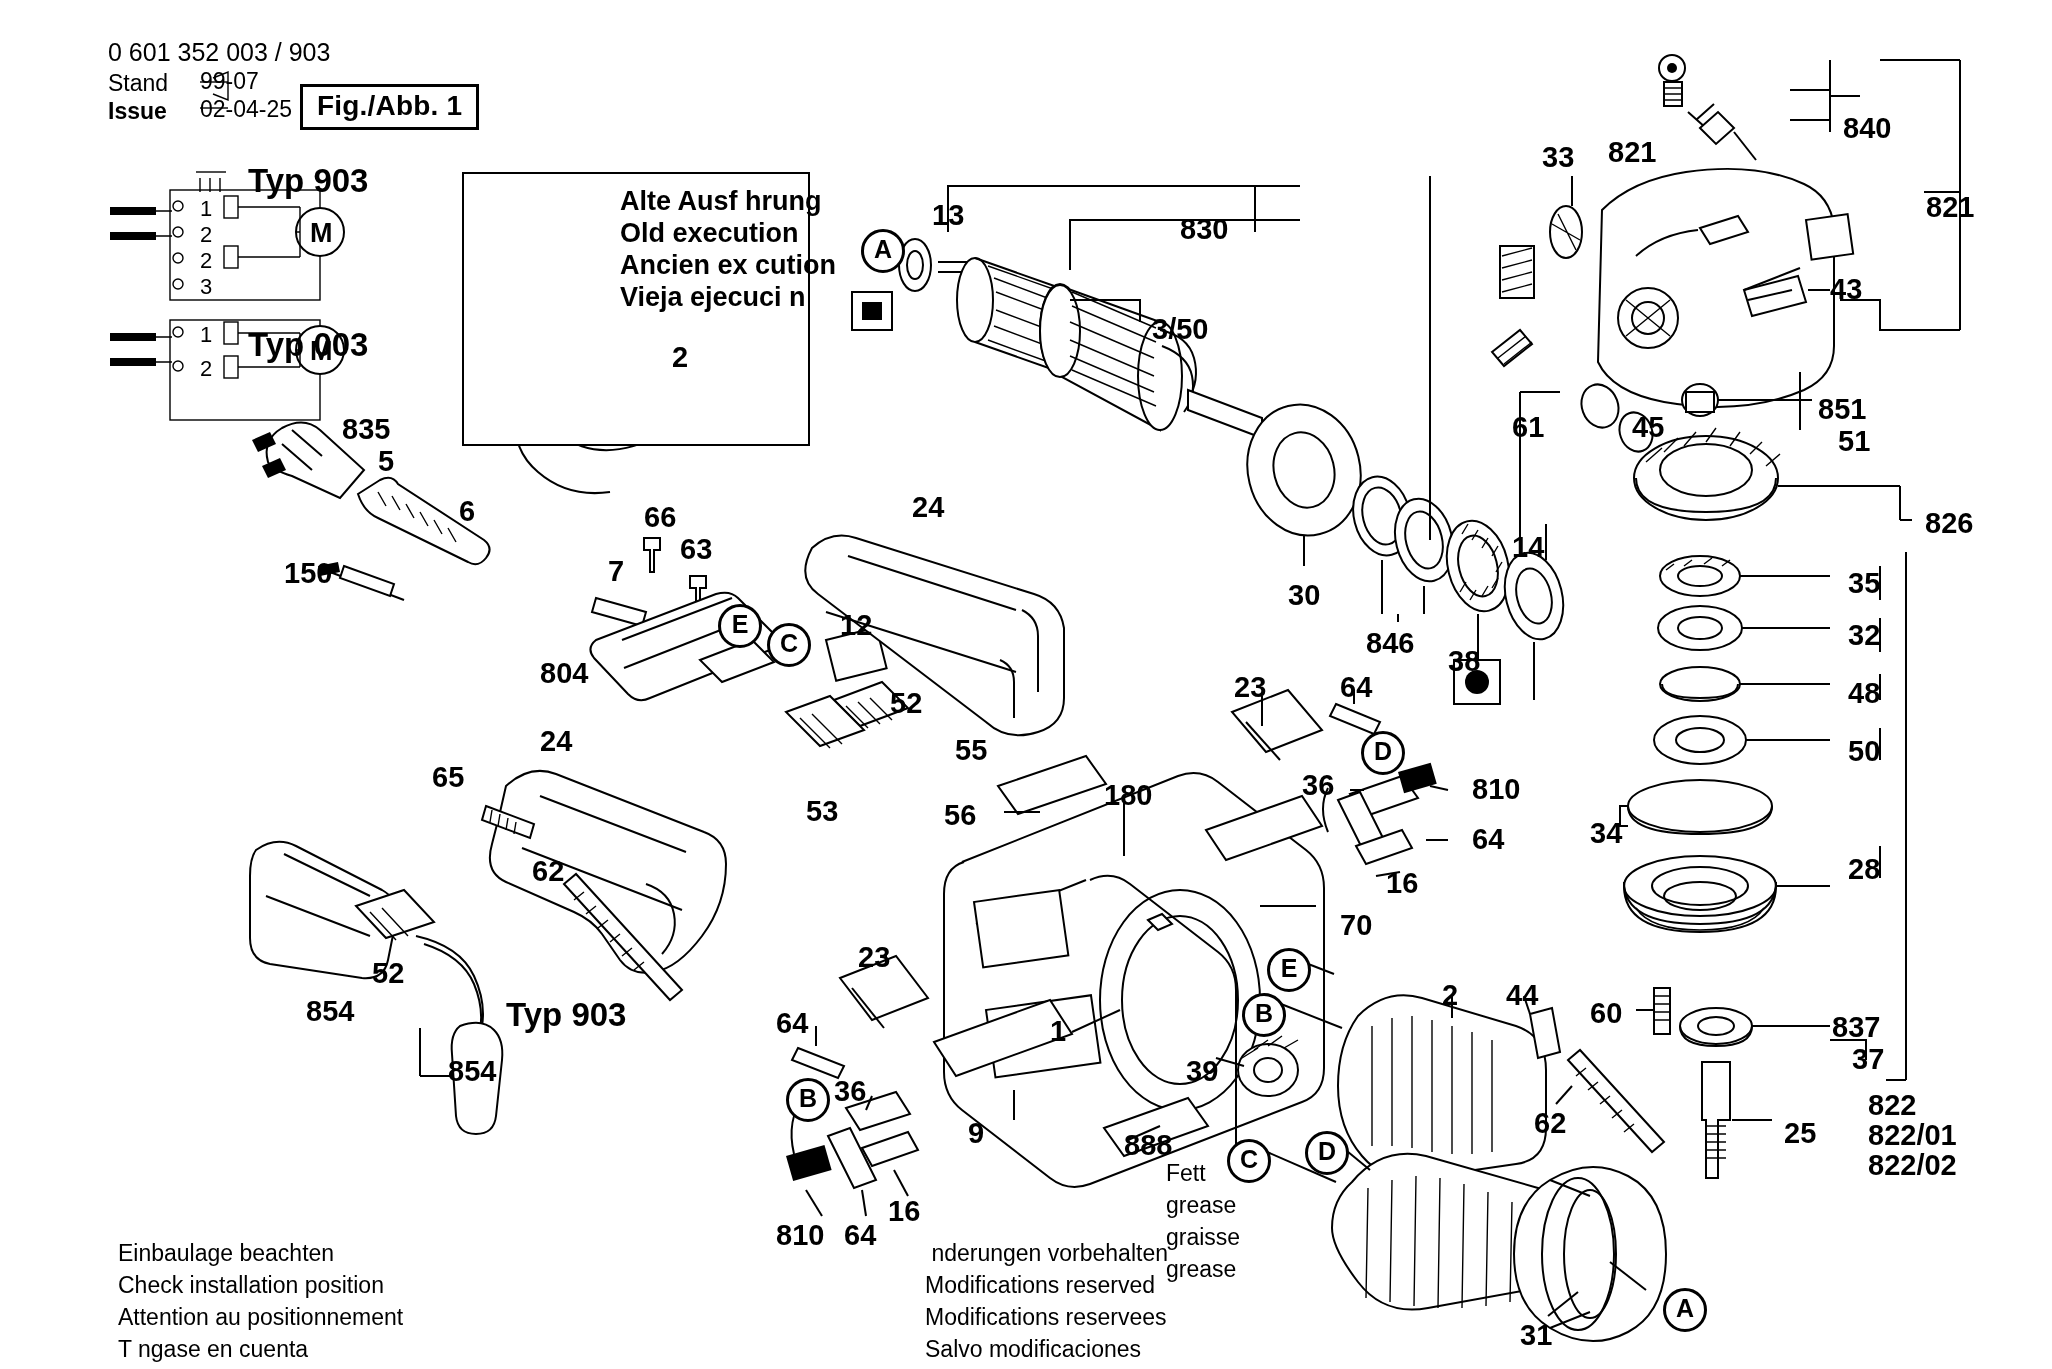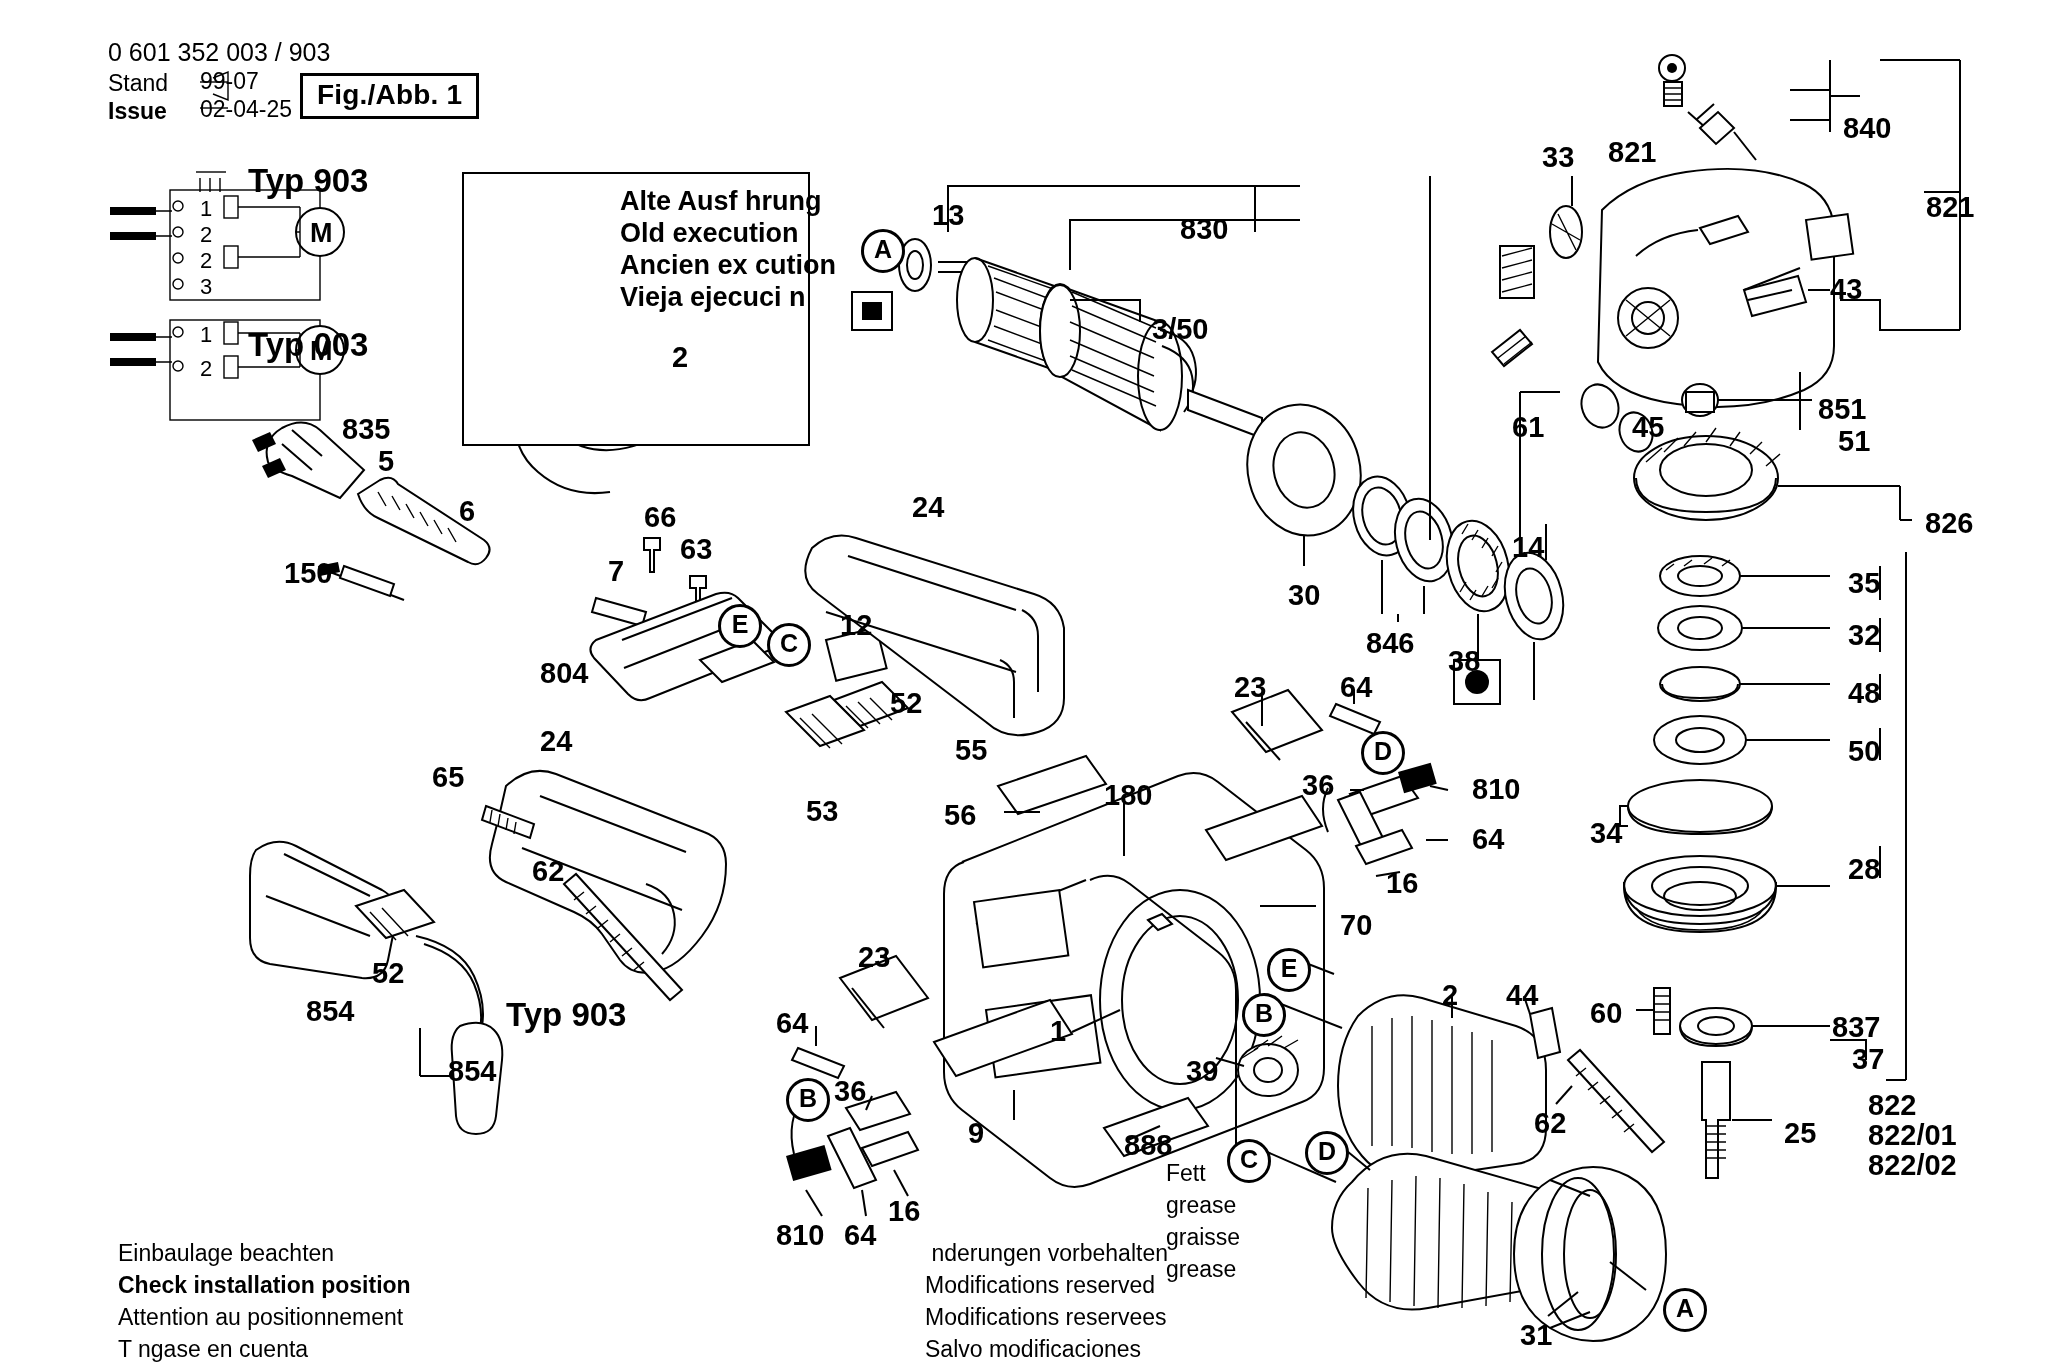--- a/index.html
+++ b/index.html
@@ -414,21 +414,21 @@
       <path class="lead" d="M1336 1142 L1370 1170"></path>
     </g>
 
   </svg>
 
   <div class="lbl hdr" style="left:108px; top:38px; font-size:25px;">0 601 352 003 / 903</div>
   <div class="lbl hdr" style="left:108px; top:70px;">Stand</div>
   <div class="lbl hdr" style="left:200px; top:68px;">99-07</div>
   <div class="lbl hdr" style="left:108px; top:98px;font-weight:bold;">Issue</div>
   <div class="lbl hdr" style="left:200px; top:96px;">02-04-25</div>
-  <div class="figbox" style="left:300px; top:73px;">Fig./Abb. 1</div>
+  <div class="figbox" style="left:300px; top:84px;">Fig./Abb. 1</div>
 
   <div class="lbl typ" style="left:248px; top:162px;">Typ 903</div>
   <div class="lbl typ" style="left:248px; top:326px;">Typ 003</div>
   <div class="lbl small" style="left:200px; top:196px;">1</div>
   <div class="lbl small" style="left:200px; top:222px;">2</div>
   <div class="lbl small" style="left:200px; top:248px;">2</div>
   <div class="lbl small" style="left:200px; top:274px;">3</div>
   <div class="lbl small" style="left:200px; top:322px;">1</div>
   <div class="lbl small" style="left:200px; top:356px;">2</div>
   <div class="lbl" style="left:310px; top:218px;">M</div>
@@ -528,21 +528,21 @@
   <div class="lbl bignum" style="left:1868px; top:1088px;">822</div>
   <div class="lbl bignum" style="left:1868px; top:1118px;">822/01</div>
   <div class="lbl bignum" style="left:1868px; top:1148px;">822/02</div>
 
   <div class="lbl note" style="left:1166px; top:1160px;">Fett</div>
   <div class="lbl note" style="left:1166px; top:1192px;">grease</div>
   <div class="lbl note" style="left:1166px; top:1224px;">graisse</div>
   <div class="lbl note" style="left:1166px; top:1256px;">grease</div>
 
   <div class="lbl note" style="left:118px; top:1240px;">Einbaulage beachten</div>
-  <div class="lbl note" style="left:118px; top:1272px;font-weight:bold;">Check installation position</div>
+  <div class="lbl note" style="left:118px; top:1272px;">Check installation position</div>
   <div class="lbl note" style="left:118px; top:1304px;">Attention au positionnement</div>
   <div class="lbl note" style="left:118px; top:1336px;">T ngase en cuenta</div>
   <div class="lbl note" style="left:118px; top:1368px;">la posici n de montaje</div>
 
   <div class="lbl note" style="left:925px; top:1240px;"> nderungen vorbehalten</div>
   <div class="lbl note" style="left:925px; top:1272px;">Modifications reserved</div>
   <div class="lbl note" style="left:925px; top:1304px;">Modifications reservees</div>
   <div class="lbl note" style="left:925px; top:1336px;">Salvo modificaciones</div>
 
 </div>

